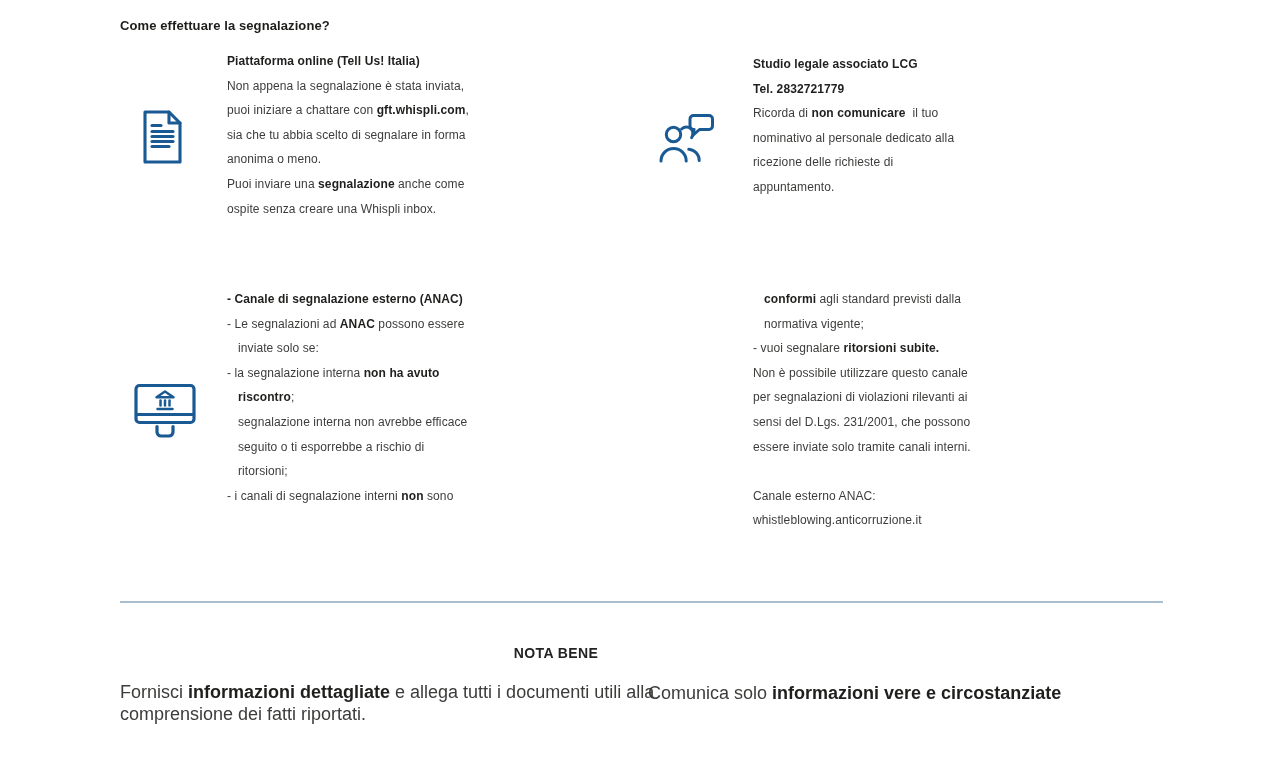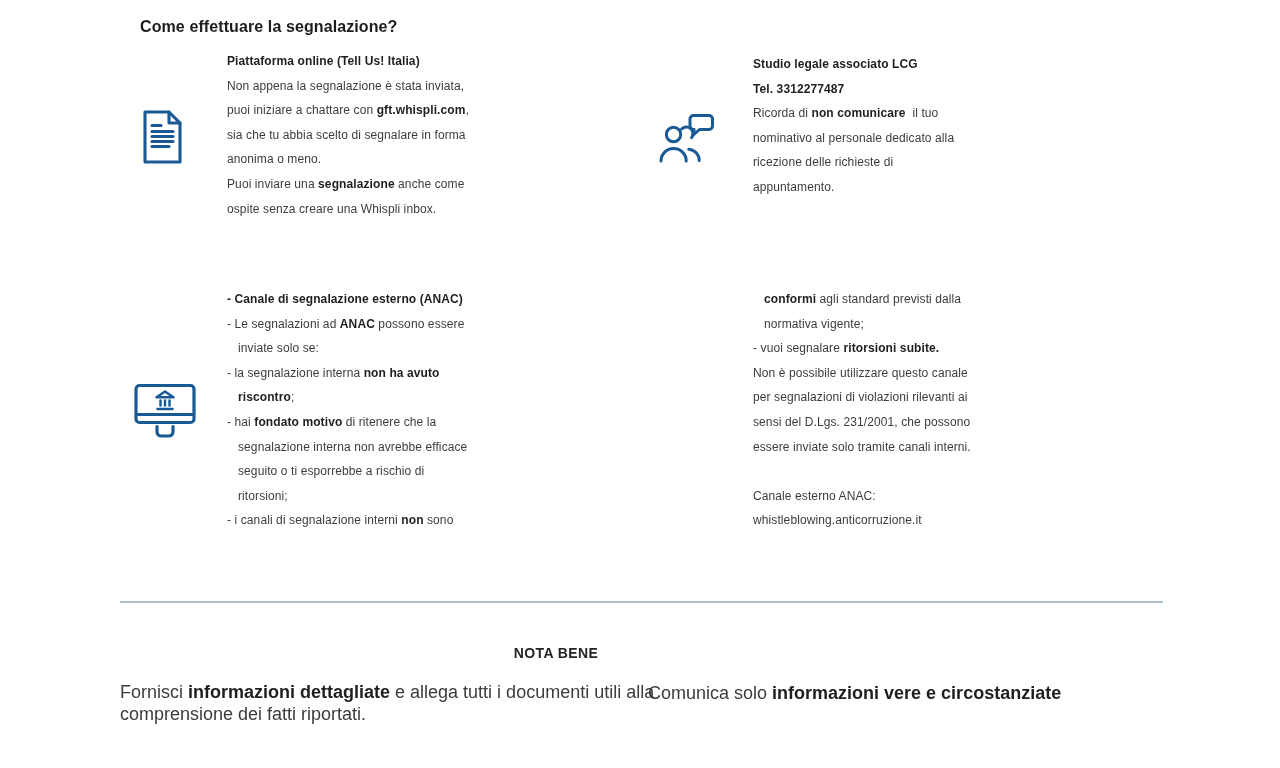--- a/index.html
+++ b/index.html
@@ -3,21 +3,21 @@
 <meta charset="utf-8">
 <style>
   html,body{margin:0;padding:0;}
   body{
     width:1280px;height:768px;position:relative;background:#ffffff;
     font-family:"Liberation Sans","DejaVu Sans",sans-serif;
     color:#3c3c3b;overflow:hidden;
   }
   .abs{position:absolute;}
   .page-title{
-    font-size:16px;font-weight:700;color:#1d1d1b;letter-spacing:0.1px;margin-left:20px;
+    font-size:13px;font-weight:700;color:#1d1d1b;letter-spacing:0.1px;
   }
   .block{position:absolute;}
   .line{
     min-height:24.6px;line-height:24.6px;font-size:12px;white-space:pre;
     color:#3c3c3b;letter-spacing:0.1px;
   }
   .line b{color:#1f1f1e;font-weight:700;}
   .ind{padding-left:11px;}
   .icon{position:absolute;color:#1a5a94;}
   .icon svg{display:block;}
@@ -82,34 +82,33 @@
   <div class="line"><span>Non appena la segnalazione è stata inviata,</span></div>
   <div class="line"><span>puoi iniziare a chattare con </span><b>gft.whispli.com</b><span>,</span></div>
   <div class="line"><span>sia che tu abbia scelto di segnalare in forma</span></div>
   <div class="line"><span>anonima o meno.</span></div>
   <div class="line"><span>Puoi inviare una </span><b>segnalazione</b><span> anche come</span></div>
   <div class="line"><span>ospite senza creare una Whispli inbox.</span></div>
 </div>
 
 <div class="block" style="left:753px;top:52px">
   <div class="line"><b>Studio legale associato LCG</b></div>
-  <div class="line"><b>Tel. 3312277487</b></div>
+  <div class="line"><b>Tel. 2832721779</b></div>
   <div class="line"><span>Ricorda di </span><b>non comunicare</b><span>  il tuo</span></div>
   <div class="line"><span>nominativo al personale dedicato alla</span></div>
   <div class="line"><span>ricezione delle richieste di</span></div>
   <div class="line"><span>appuntamento.</span></div>
 </div>
 
 <div class="block" style="left:227px;top:287px">
   <div class="line"><b>- Canale di segnalazione esterno (ANAC)</b></div>
   <div class="line"><span>- Le segnalazioni ad </span><b>ANAC</b><span> possono essere</span></div>
   <div class="line ind"><span>inviate solo se:</span></div>
   <div class="line"><span>- la segnalazione interna </span><b>non ha avuto</b></div>
   <div class="line ind"><b>riscontro</b><span>;</span></div>
-  <div class="line"><span>- hai </span><b>fondato motivo</b><span> di ritenere che la</span></div>
   <div class="line ind"><span>segnalazione interna non avrebbe efficace</span></div>
   <div class="line ind"><span>seguito o ti esporrebbe a rischio di</span></div>
   <div class="line ind"><span>ritorsioni;</span></div>
   <div class="line"><span>- i canali di segnalazione interni </span><b>non</b><span> sono</span></div>
 </div>
 
 <div class="block" style="left:753px;top:287px">
   <div class="line ind"><b>conformi</b><span> agli standard previsti dalla</span></div>
   <div class="line ind"><span>normativa vigente;</span></div>
   <div class="line"><span>- vuoi segnalare </span><b>ritorsioni subite.</b></div>

